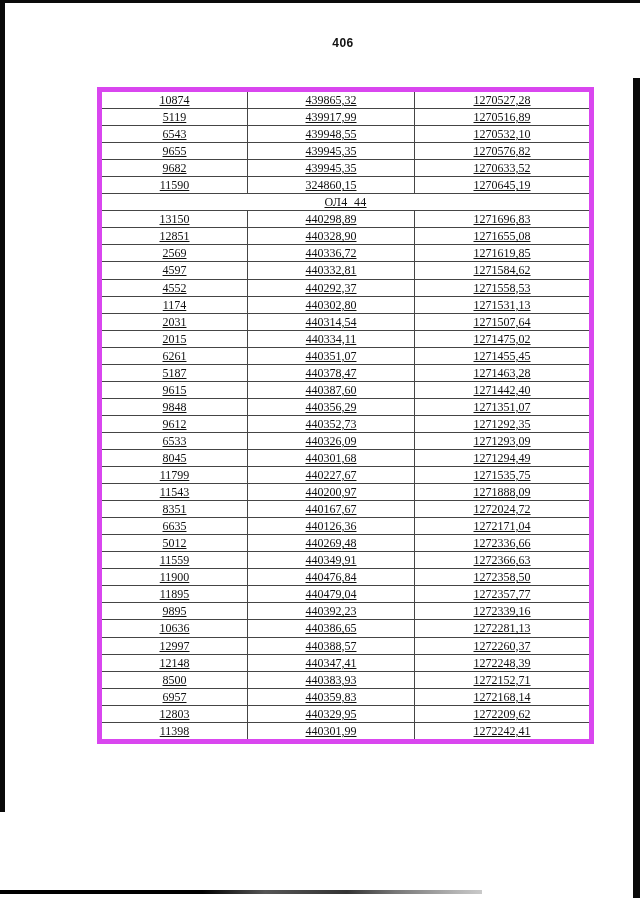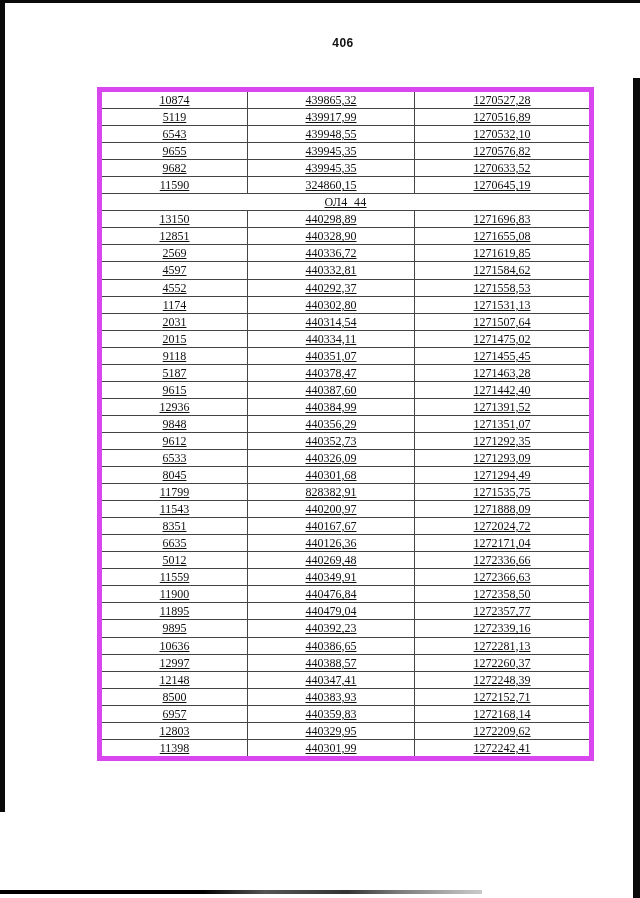--- a/index.html
+++ b/index.html
@@ -149,40 +149,35 @@
           <td>2031</td>
           <td>440314,54</td>
           <td>1271507,64</td>
         </tr>
         <tr>
           <td>2015</td>
           <td>440334,11</td>
           <td>1271475,02</td>
         </tr>
         <tr>
-          <td>9118</td>
+          <td>6261</td>
           <td>440351,07</td>
           <td>1271455,45</td>
         </tr>
         <tr>
           <td>5187</td>
           <td>440378,47</td>
           <td>1271463,28</td>
         </tr>
         <tr>
           <td>9615</td>
           <td>440387,60</td>
           <td>1271442,40</td>
         </tr>
         <tr>
-          <td>12936</td>
-          <td>440384,99</td>
-          <td>1271391,52</td>
-        </tr>
-        <tr>
           <td>9848</td>
           <td>440356,29</td>
           <td>1271351,07</td>
         </tr>
         <tr>
           <td>9612</td>
           <td>440352,73</td>
           <td>1271292,35</td>
         </tr>
         <tr>
@@ -190,21 +185,21 @@
           <td>440326,09</td>
           <td>1271293,09</td>
         </tr>
         <tr>
           <td>8045</td>
           <td>440301,68</td>
           <td>1271294,49</td>
         </tr>
         <tr>
           <td>11799</td>
-          <td>828382,91</td>
+          <td>440227,67</td>
           <td>1271535,75</td>
         </tr>
         <tr>
           <td>11543</td>
           <td>440200,97</td>
           <td>1271888,09</td>
         </tr>
         <tr>
           <td>8351</td>
           <td>440167,67</td>

